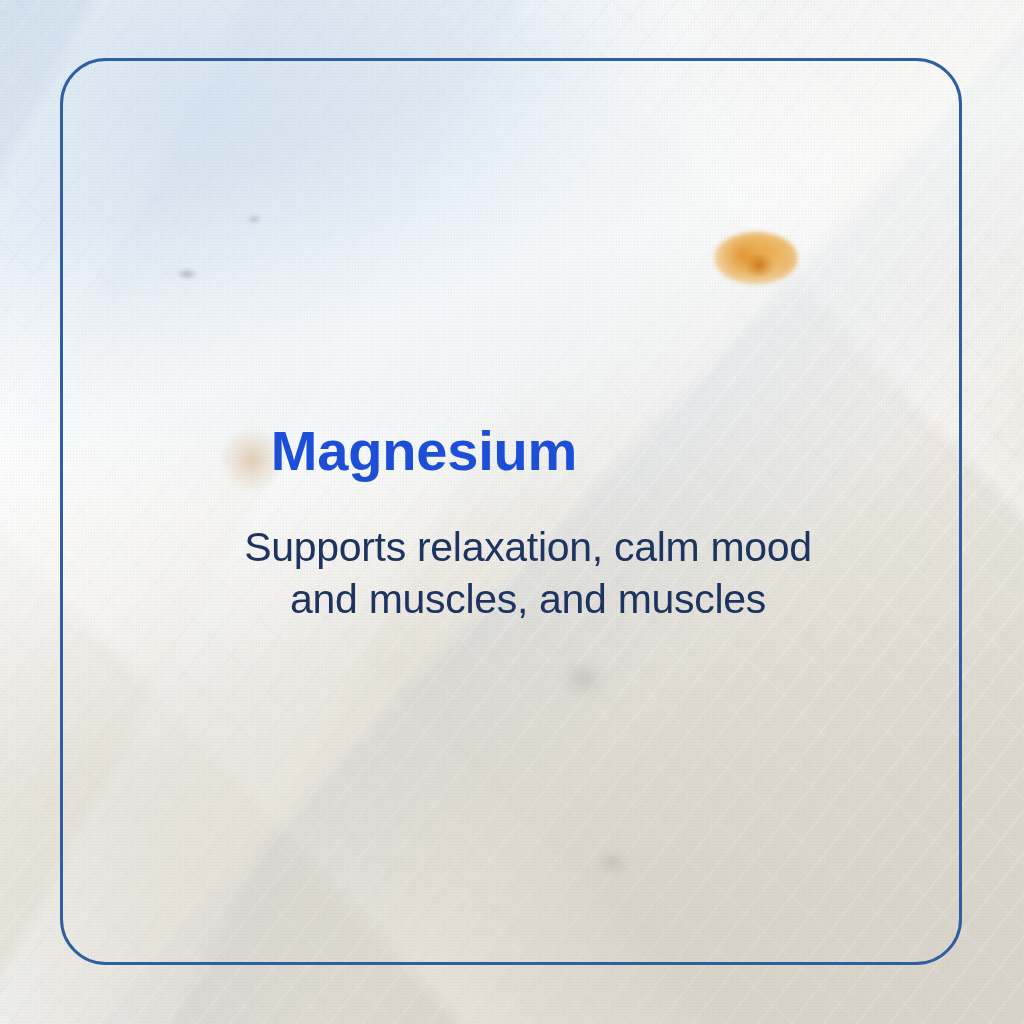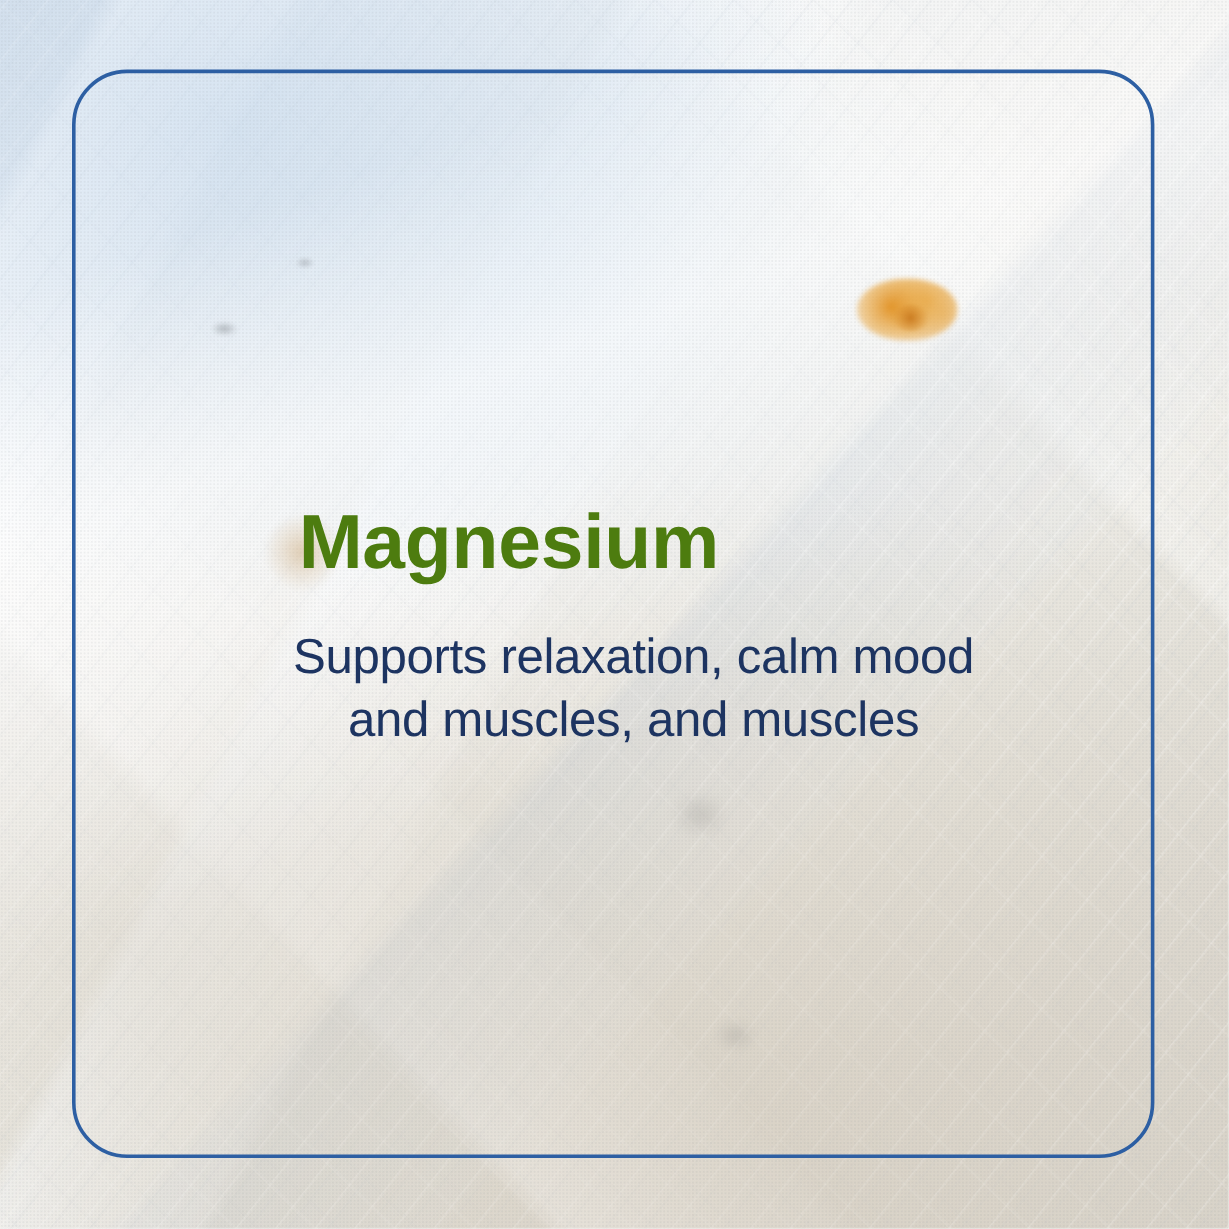--- a/index.html
+++ b/index.html
@@ -204,25 +204,25 @@
     text-align: center;
   }
 
   .title {
     position: absolute;
     left: 0;
     top: 420px;
     width: 848px;
     margin: 0;
     font-family: "Liberation Sans", sans-serif;
-    font-size: 64px;
+    font-size: 56px;
     font-weight: 700;
     letter-spacing: -0.2px;
     line-height: 62px;
-    color: #4d7c0f;
+    color: #1d4ed8;
   }
 
   .subtitle {
     position: absolute;
     left: 0;
     top: 505px;
     width: 1024px;
     margin: 16px;
     font-family: "Liberation Sans", sans-serif;
     font-size: 41px;

